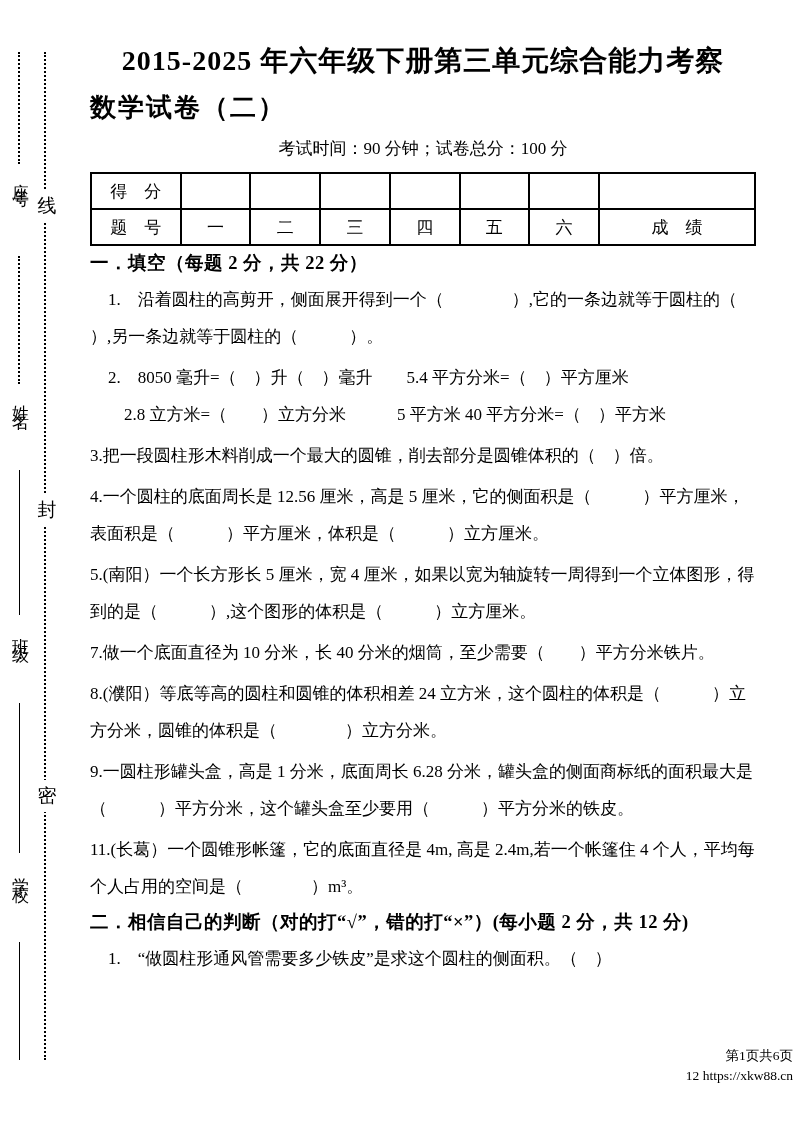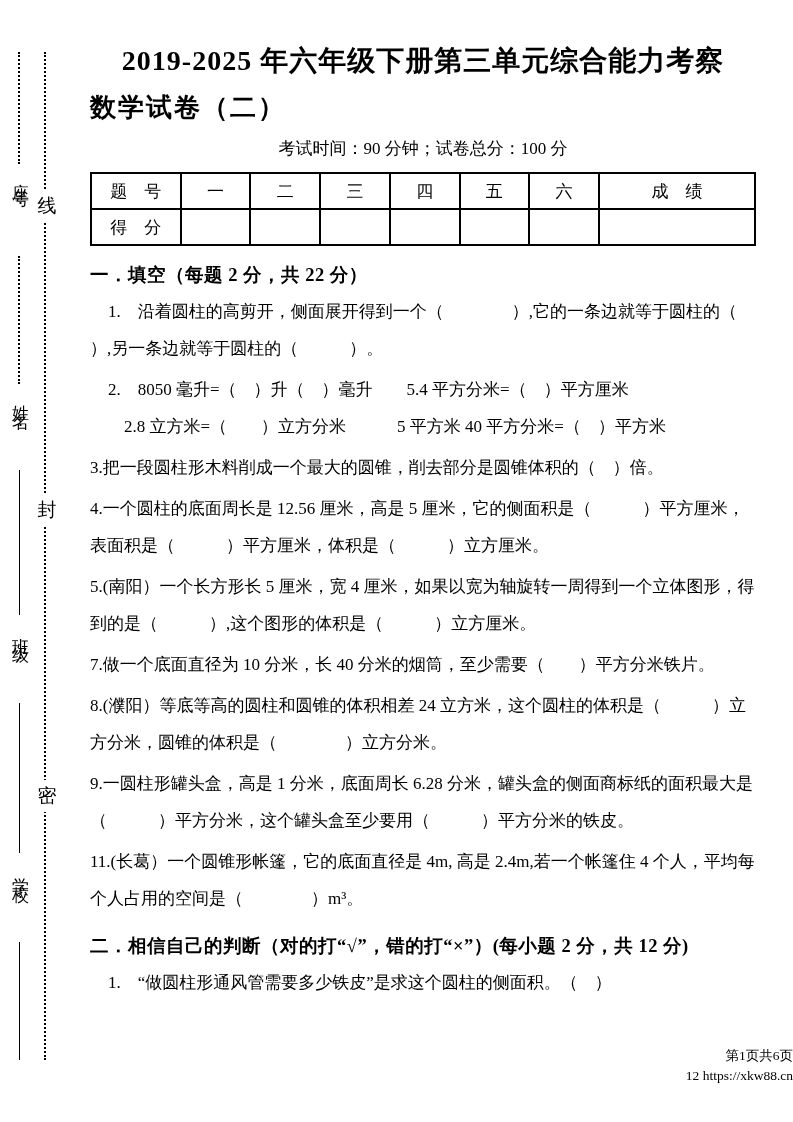--- a/index.html
+++ b/index.html
@@ -28,21 +28,21 @@
   
   .content { position:absolute; left:90px; top:42px; width:666px; }
   .title1 { font-size:28px; font-weight:bold; text-align:center; letter-spacing:1px; }
   .title2 { font-size:26px; font-weight:bold; margin-top:10px; letter-spacing:2px; }
   .exam-info { font-size:17px; text-align:center; margin-top:12px; }
   table.score { width:100%; border-collapse:collapse; margin-top:12px; table-layout:fixed; }
   table.score td {
     border:2px solid #000; height:36px;
     text-align:center; vertical-align:middle; font-size:17px;
   }
-  .sec-heading { font-size:18.5px; font-weight:bold; margin-top:16px; margin-bottom:6px; letter-spacing:0.5px; }
+  .sec-heading { font-size:18.5px; font-weight:bold; margin-top:4px; margin-bottom:6px; letter-spacing:0.5px; }
   .item {
     font-size:17px; line-height:37px;
     margin-bottom:4px;
     white-space:pre-wrap;
     word-break:break-all;
   }
   .ind { text-indent:18px; }
   
   .footer { position:absolute; left:0; right:0; bottom:36px; text-align:right; font-size:13.5px; line-height:1.5; }
 </style>
@@ -64,55 +64,55 @@
   <div class="solid-v" style="left:19px; top:470px; height:145px;"></div>
 
   <div class="v-label" style="top:625px;">班级：</div>
   <div class="solid-v" style="left:19px; top:703px; height:150px;"></div>
 
   <div class="v-label" style="top:864px;">学校：</div>
   <div class="solid-v" style="left:19px; top:942px; height:118px;"></div>
 
   <div class="content">
 
-    <div class="title1">2019-2025 年六年级下册第三单元综合能力考察</div>
+    <div class="title1">2015-2025 年六年级下册第三单元综合能力考察</div>
     <div class="title2">数学试卷（二）</div>
     <div class="exam-info">考试时间：90 分钟；试卷总分：100 分</div>
 
     <table class="score">
       <colgroup>
         <col style="width:13.5%">
         <col style="width:10.5%">
           <col style="width:10.5%">
           <col style="width:10.5%">
         <col style="width:10.5%">
           <col style="width:10.5%">
           <col style="width:10.5%">
         <col>
       </colgroup>
       <tbody>
           <tr>
+        <td>得　分</td>
+        <td></td>
+        <td></td>
+        <td></td>
+        <td></td>
+        <td></td>
+        <td></td>
+        <td></td>
+      </tr>
+      <tr>
         <td>题　号</td>
         <td>一</td>
         <td>二</td>
         <td>三</td>
         <td>四</td>
         <td>五</td>
         <td>六</td>
         <td>成　绩</td>
-      </tr>
-      <tr>
-        <td>得　分</td>
-        <td></td>
-        <td></td>
-        <td></td>
-        <td></td>
-        <td></td>
-        <td></td>
-        <td></td>
       </tr>
     </tbody>
       </table>
 
     <div class="sec-heading">一．填空（每题 2 分，共 22 分）</div>
 
     <p class="item ind">1.　沿着圆柱的高剪开，侧面展开得到一个（　　　　）,它的一条边就等于圆柱的（　　）,另一条边就等于圆柱的（　　　）。</p>
     <p class="item ind">2.　8050 毫升=（　）升（　）毫升　　5.4 平方分米=（　）平方厘米
 　　2.8 立方米=（　　）立方分米　　　5 平方米 40 平方分米=（　）平方米</p>
     <p class="item">3.把一段圆柱形木料削成一个最大的圆锥，削去部分是圆锥体积的（　）倍。</p>

